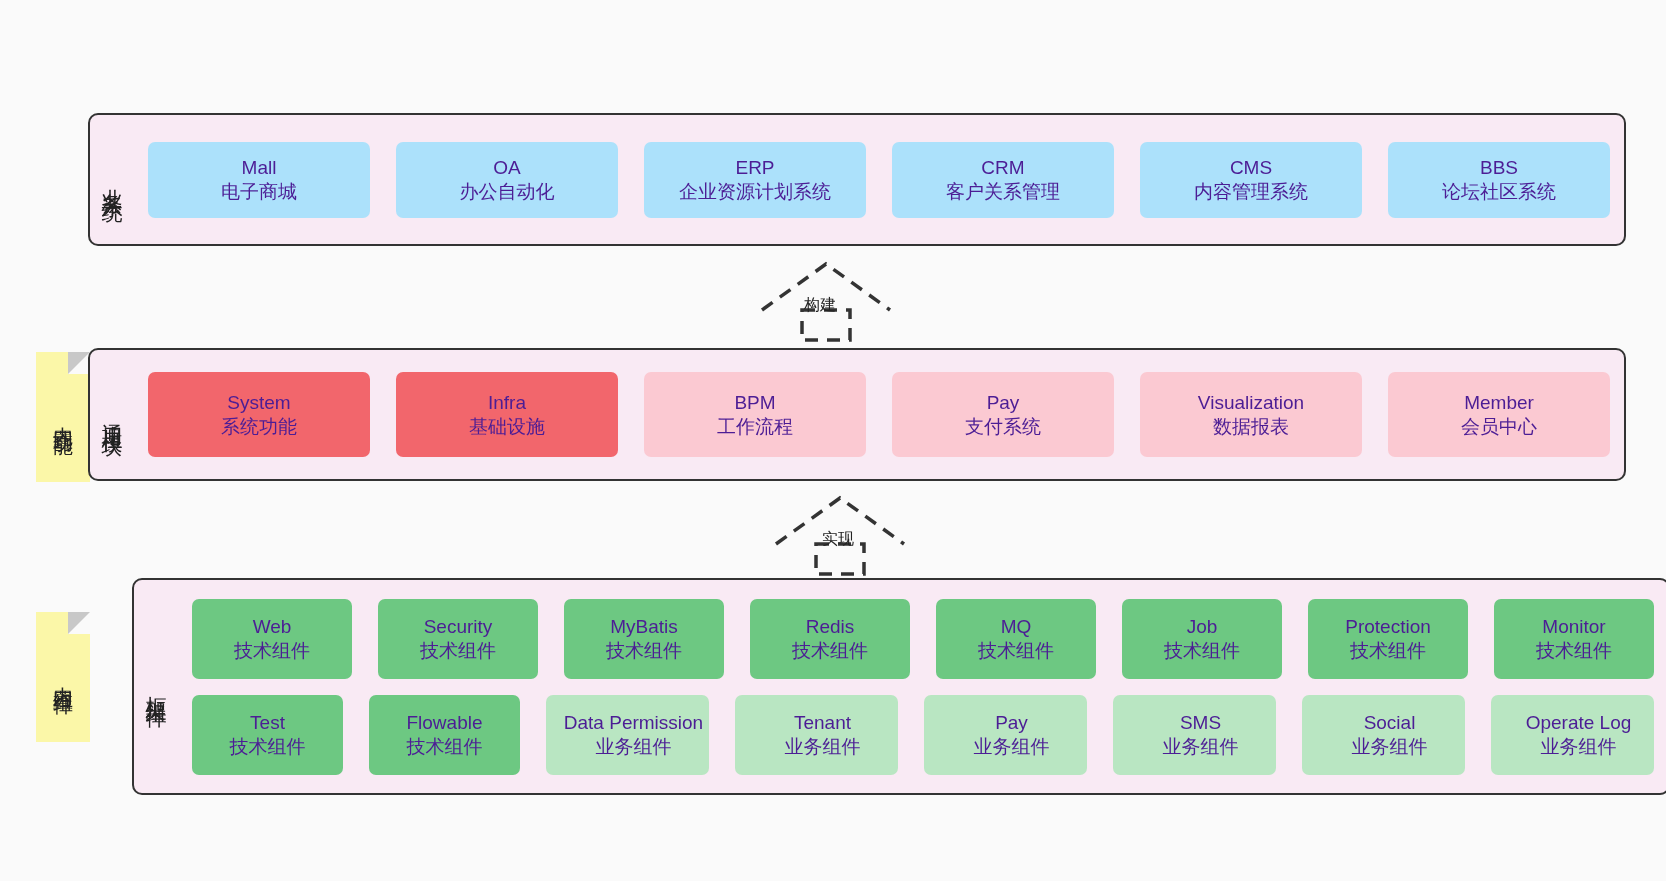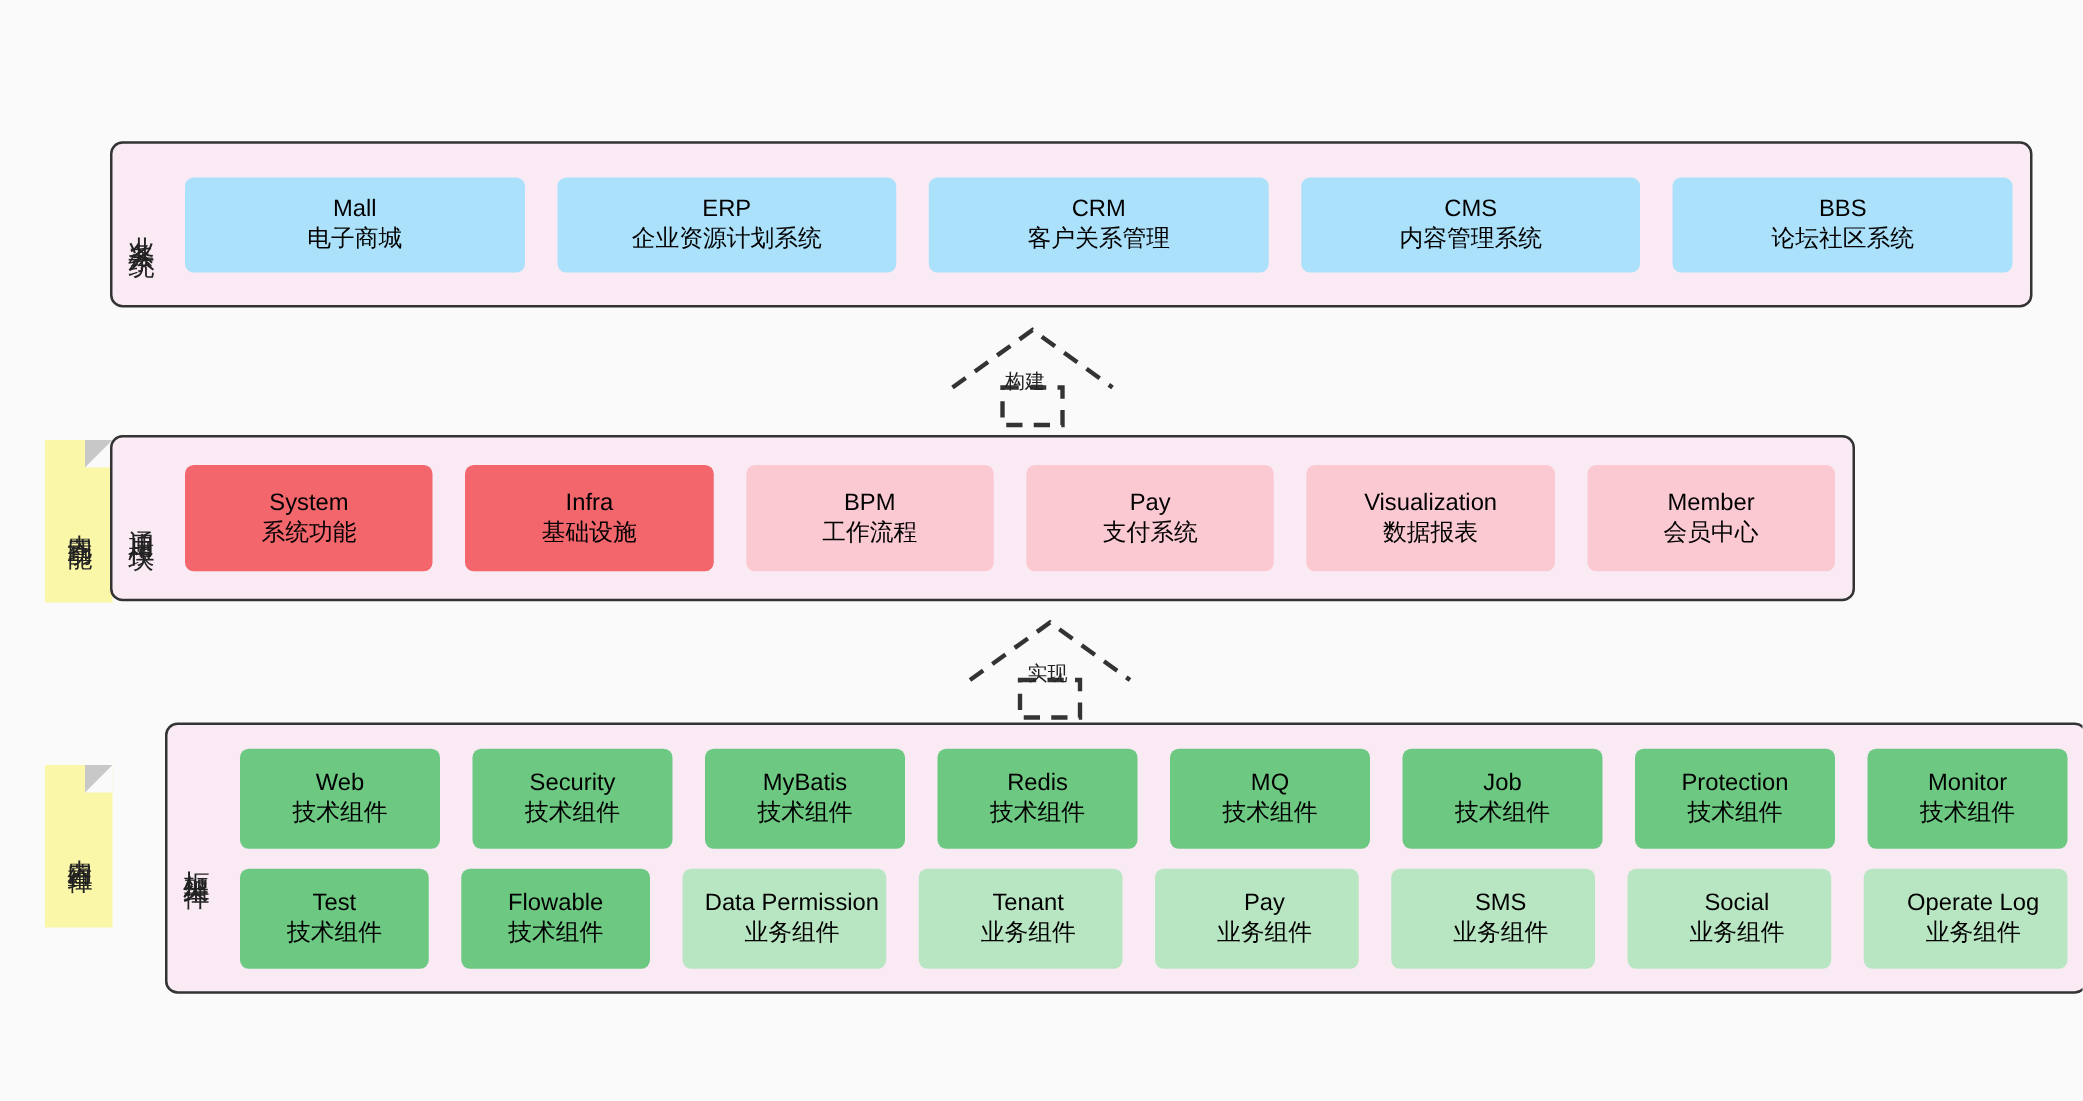--- a/index.html
+++ b/index.html
@@ -61,35 +61,35 @@
   }
 
   .card {
     flex: 1 1 0;
     border-radius: 7px;
     display: flex;
     flex-direction: column;
     align-items: center;
     justify-content: center;
     text-align: center;
-    color: #000000;
+    color: #4c1d95;
     line-height: 1.24;
     user-select: none;
   }
 
   .card .en { font-size: 19px; }
   .card .cn { font-size: 19px; }
 
   
   #layer-business { left: 88px; top: 113px; width: 1538px; height: 133px; }
   #layer-business .row { height: 76px; }
   #layer-business .card { background: #ace1fb; }
 
   
-  #layer-modules { left: 88px; top: 348px; width: 1396px; height: 133px; }
+  #layer-modules { left: 88px; top: 348px; width: 1538px; height: 133px; }
   #layer-modules .row { height: 85px; }
   #layer-modules .card.strong { background: #f2666c; }
   #layer-modules .card.soft { background: #fbc9d2; }
 
   
   #layer-framework { left: 88px; top: 578px; width: 1538px; height: 217px; margin-left: 44px; }
   #layer-framework .row { height: 80px; }
   #layer-framework .card.tech { background: #6dc882; }
   #layer-framework .card.biz  { background: #b9e6c2; padding-left: 12px; }
   #layer-framework .layer-body { gap: 16px; }
@@ -144,20 +144,24 @@
 
   <div class="layer" id="layer-business">
     <div class="layer-title">业务系统</div>
     <div class="layer-body">
       <div class="row">
         <div class="card">
           <span class="en">Mall</span>
           <span class="cn">电子商城</span>
         </div>
         <div class="card">
+          <span class="en">OA</span>
+          <span class="cn">办公自动化</span>
+        </div>
+        <div class="card">
           <span class="en">ERP</span>
           <span class="cn">企业资源计划系统</span>
         </div>
         <div class="card">
           <span class="en">CRM</span>
           <span class="cn">客户关系管理</span>
         </div>
         <div class="card">
           <span class="en">CMS</span>
           <span class="cn">内容管理系统</span>

